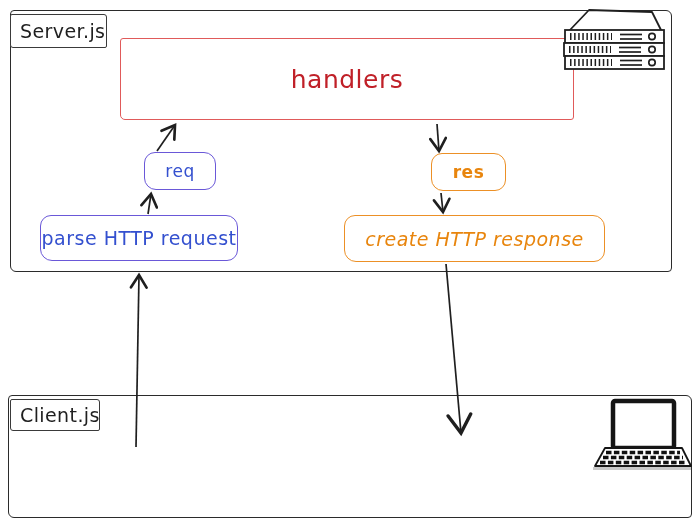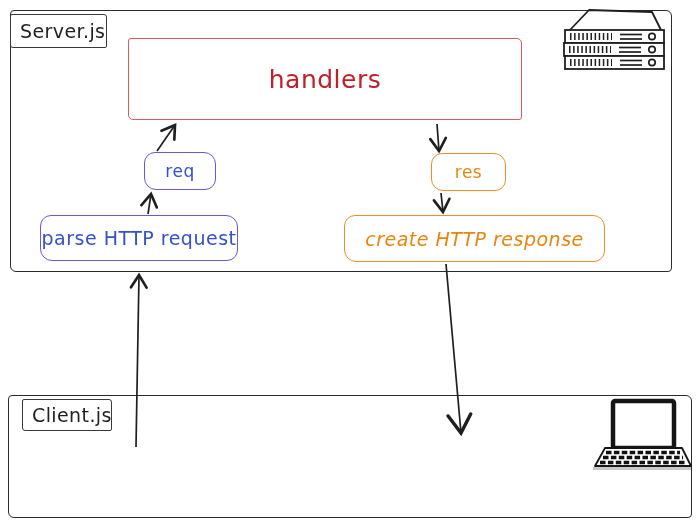--- a/index.html
+++ b/index.html
@@ -26,33 +26,33 @@
 <body>
 
 <div class="canvas">
 
   <div class="box" style="left:10px;top:10px;width:662px;height:262px;"></div>
   <div class="label-box" style="left:10px;top:14px;width:97px;height:34px;">
     <span>Server.js</span>
   </div>
 
   <div class="box" style="left:8px;top:395px;width:684px;height:123px;"></div>
-  <div class="label-box" style="left:22px;top:399px;width:90px;height:32px;">
+  <div class="label-box" style="left:10px;top:399px;width:90px;height:32px;">
     <span>Client.js</span>
   </div>
 
-  <div class="node node-handlers" style="left:128px;top:38px;width:394px;height:82px;">
+  <div class="node node-handlers" style="left:120px;top:38px;width:454px;height:82px;">
     <span>handlers</span>
   </div>
 
   <div class="node node-pill-violet small-node" style="left:118px;top:152px;width:72px;height:38px;">
     <span>req</span>
   </div>
 
-  <div class="node node-pill-orange small-node" style="left:405px;top:153px;width:75px;height:38px;">
+  <div class="node node-pill-orange small-node" style="left:405px;top:153px;width:75px;height:38px;font-weight:bold;">
     <span>res</span>
   </div>
 
   <div class="node node-pill-violet wide-node" style="left:40px;top:215px;width:198px;height:46px;">
     <span>parse HTTP request</span>
   </div>
 
   <div class="node node-pill-orange wide-node" style="left:344px;top:215px;width:261px;height:47px;font-style:italic;">
     <span>create HTTP response</span>
   </div>

